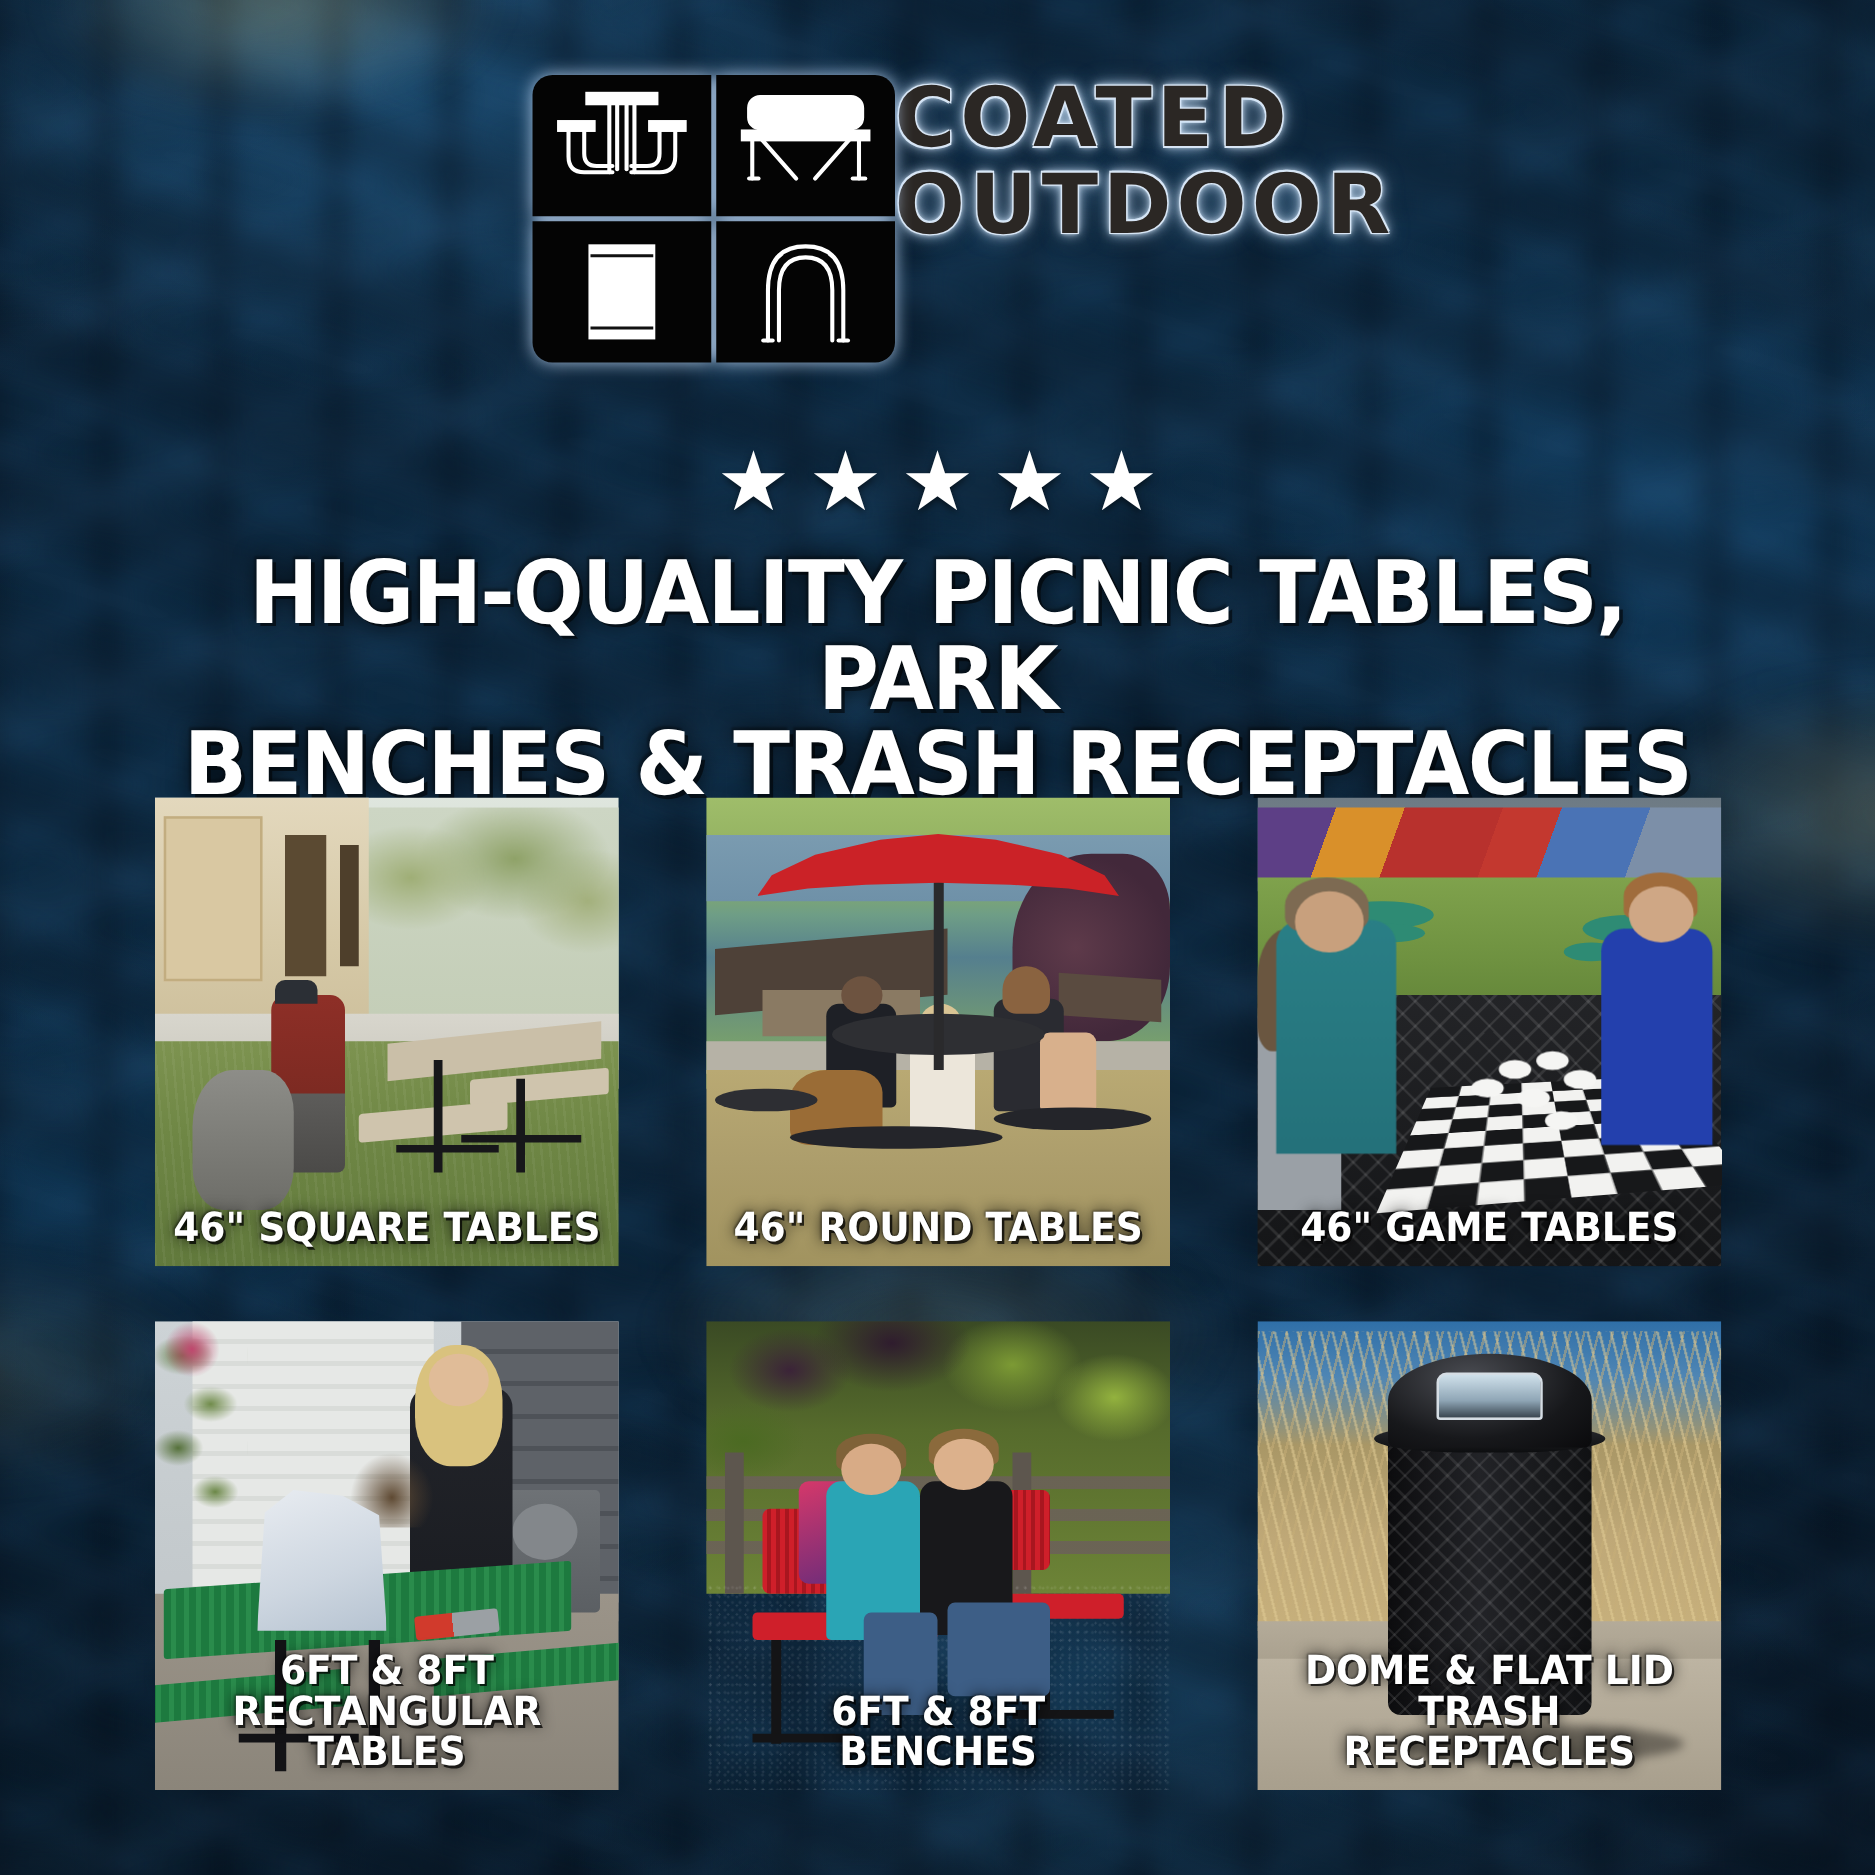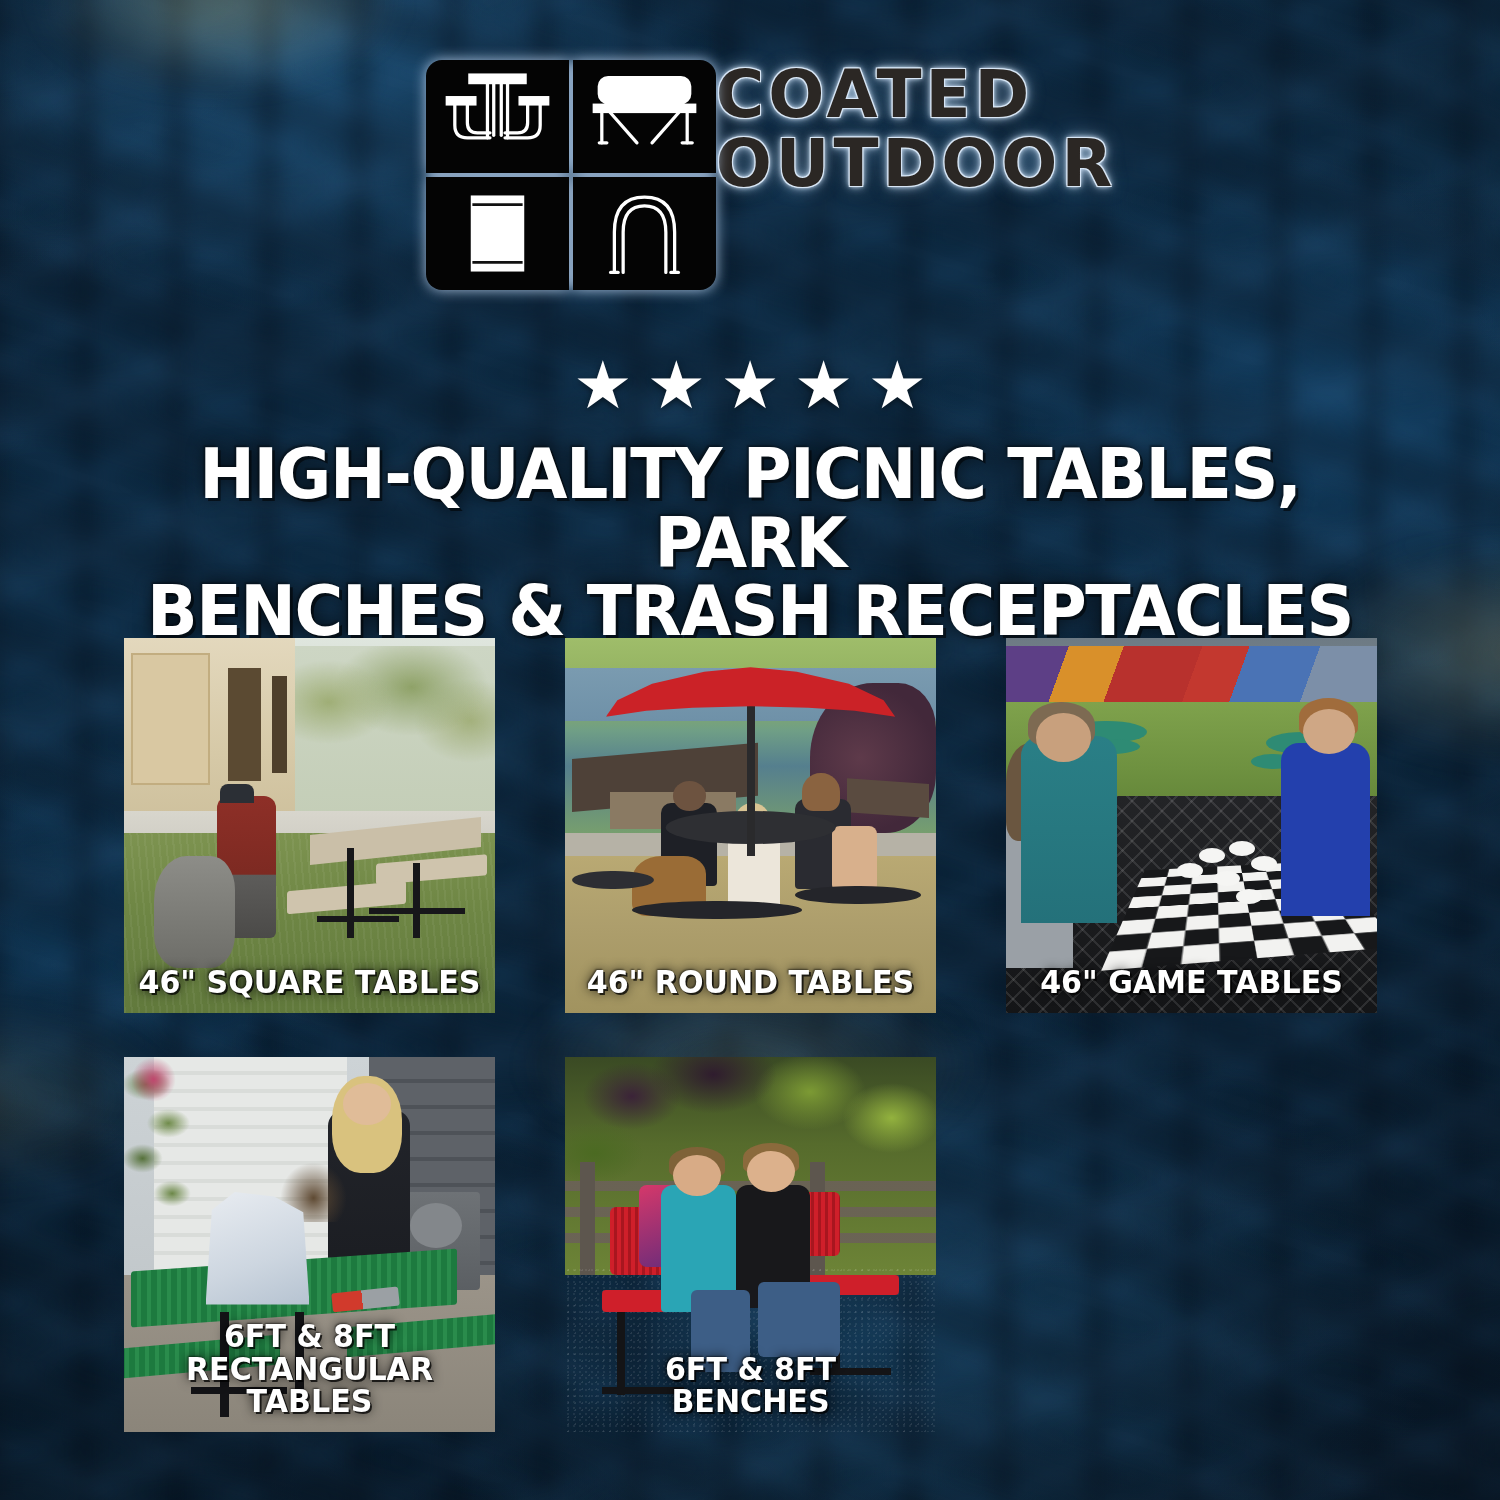--- a/index.html
+++ b/index.html
@@ -511,15 +511,32 @@
           <div class="kid2h"></div>
         <div class="jeans" style="left:34%;top:62%;width:16%;height:22%;"></div>
         <div class="jeans" style="left:52%;top:60%;width:22%;height:20%;"></div>
       </div>
       <div class="cap">
         <span>6FT &amp; 8FT</span>
         <span class="l2">BENCHES</span>
       </div>
     </div>
 
+    <div class="card c6">
+      <div class="scene">
+        <div class="sky"></div>
+        <div class="grasses"></div>
+        <div class="ground"></div>
+        <div class="walk"></div>
+        <div class="shadow"></div>
+        <div class="can"></div>
+        <div class="rim"></div>
+        <div class="dome"></div>
+        <div class="slot"></div>
+      </div>
+      <div class="cap">
+        <span>DOME &amp; FLAT LID</span>
+        <span class="l2">TRASH RECEPTACLES</span>
+      </div>
+    </div>
 
   </div>
 </div>
 
 </body></html>

